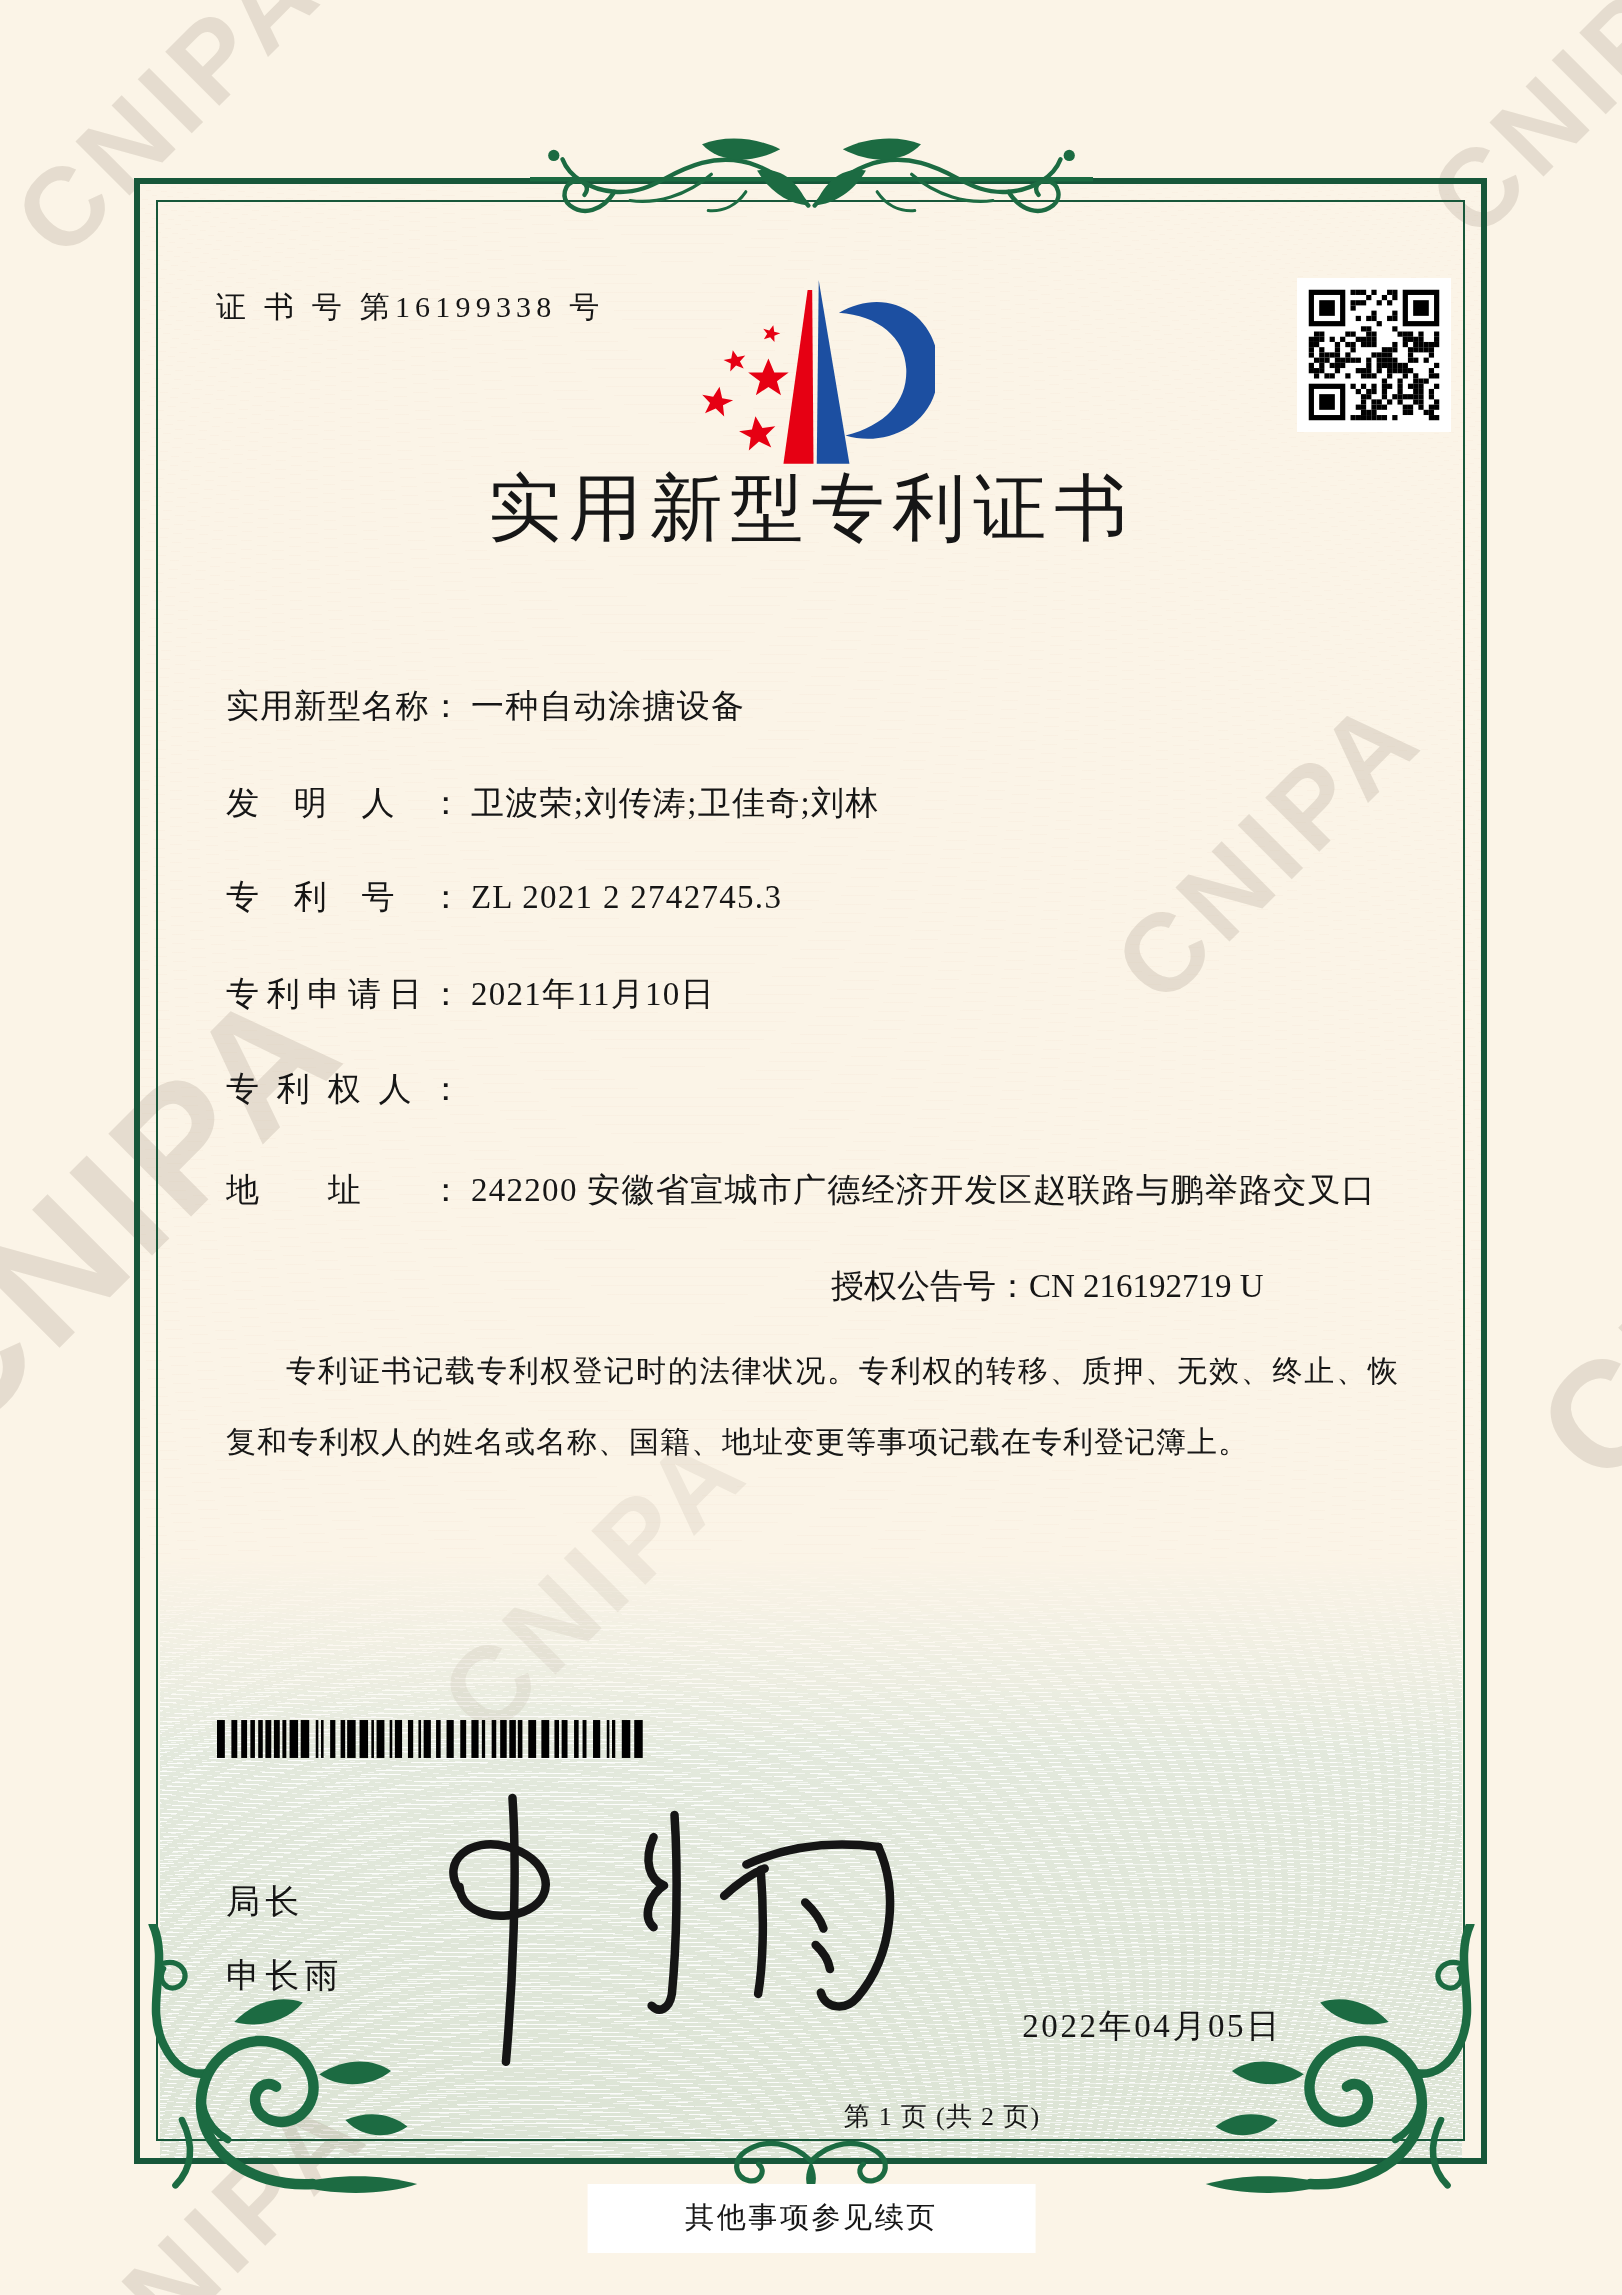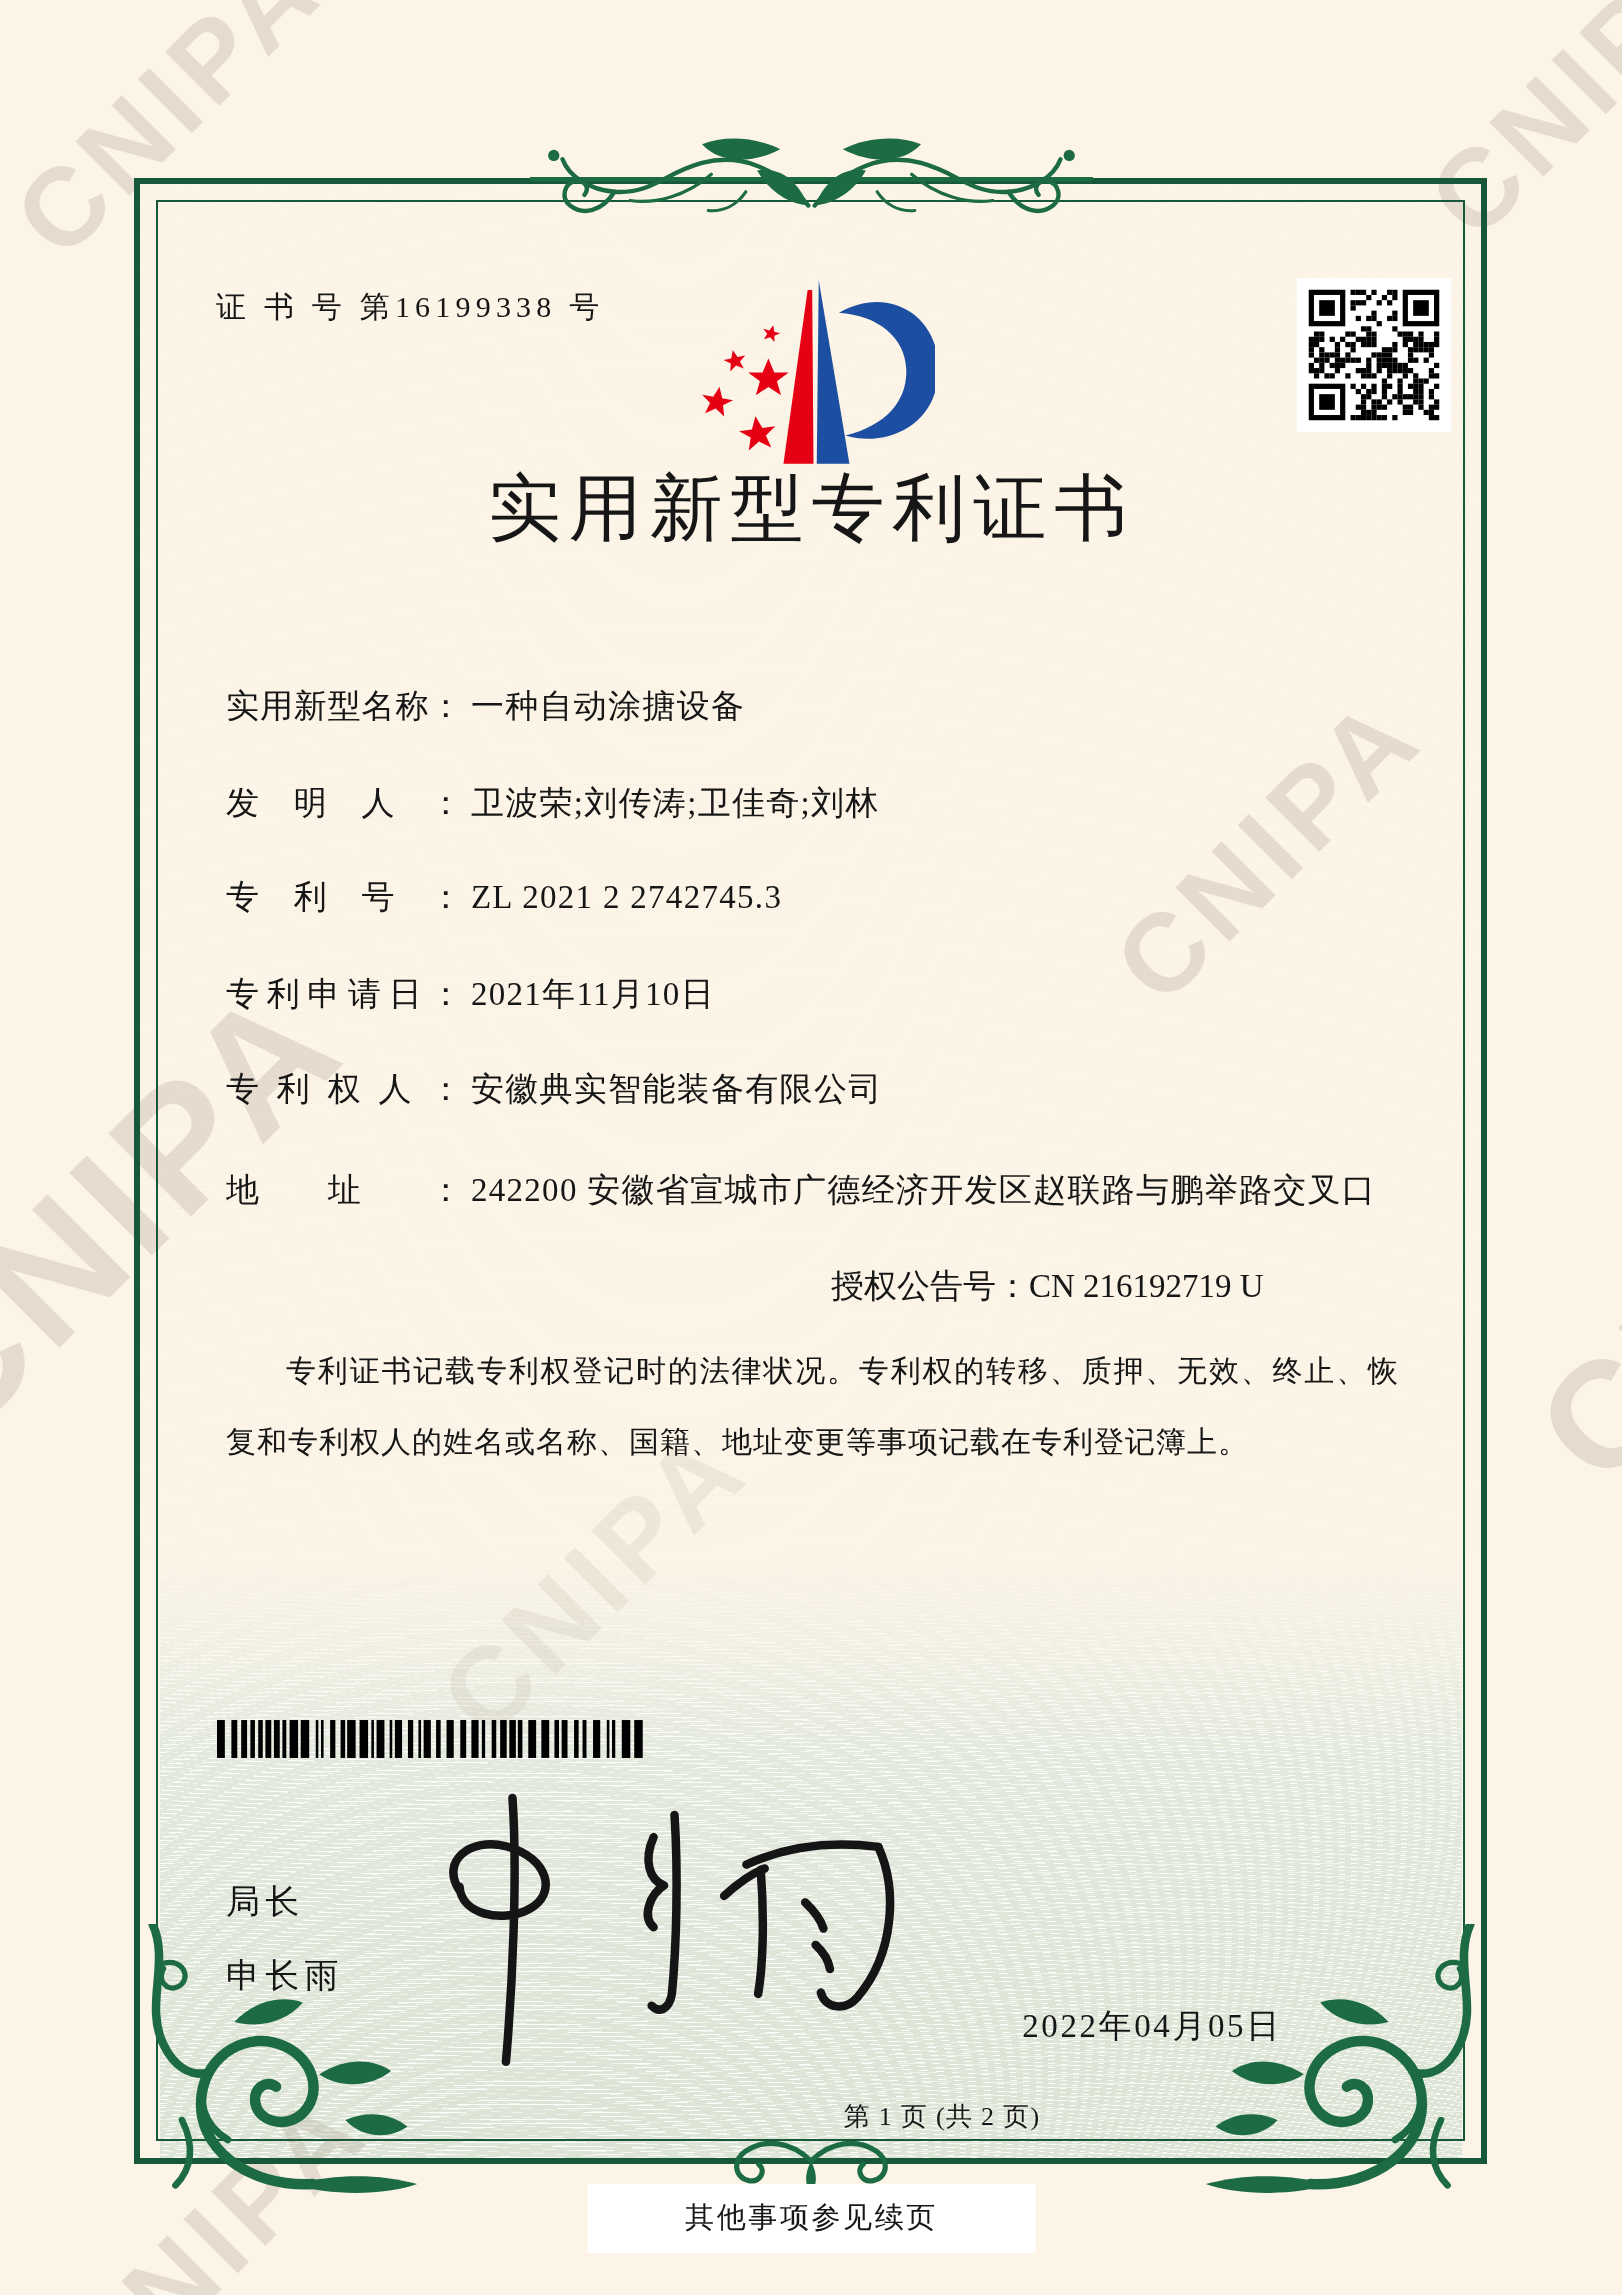--- a/index.html
+++ b/index.html
@@ -403,21 +403,20 @@
 <div class="abs field-row" style="top:877px">
   <span class="f-label">专利号：</span>
   <span class="f-value">ZL 2021 2 2742745.3</span>
 </div>
 <div class="abs field-row" style="top:974px">
   <span class="f-label">专利申请日：</span>
   <span class="f-value">2021年11月10日</span>
 </div>
 <div class="abs field-row" style="top:1069px">
   <span class="f-label">专利权人：</span>
-  <span class="f-value">安徽典实智能装备有限公司</span>
 </div>
 <div class="abs field-row" style="top:1170px">
   <span class="f-label">地址：</span>
   <span class="f-value">242200 安徽省宣城市广德经济开发区赵联路与鹏举路交叉口</span>
 </div>
 
 <div class="abs grant-row">
   <span class="grant-right">
     <span>授权公告号：</span><span>CN 216192719 U</span>
   </span>

